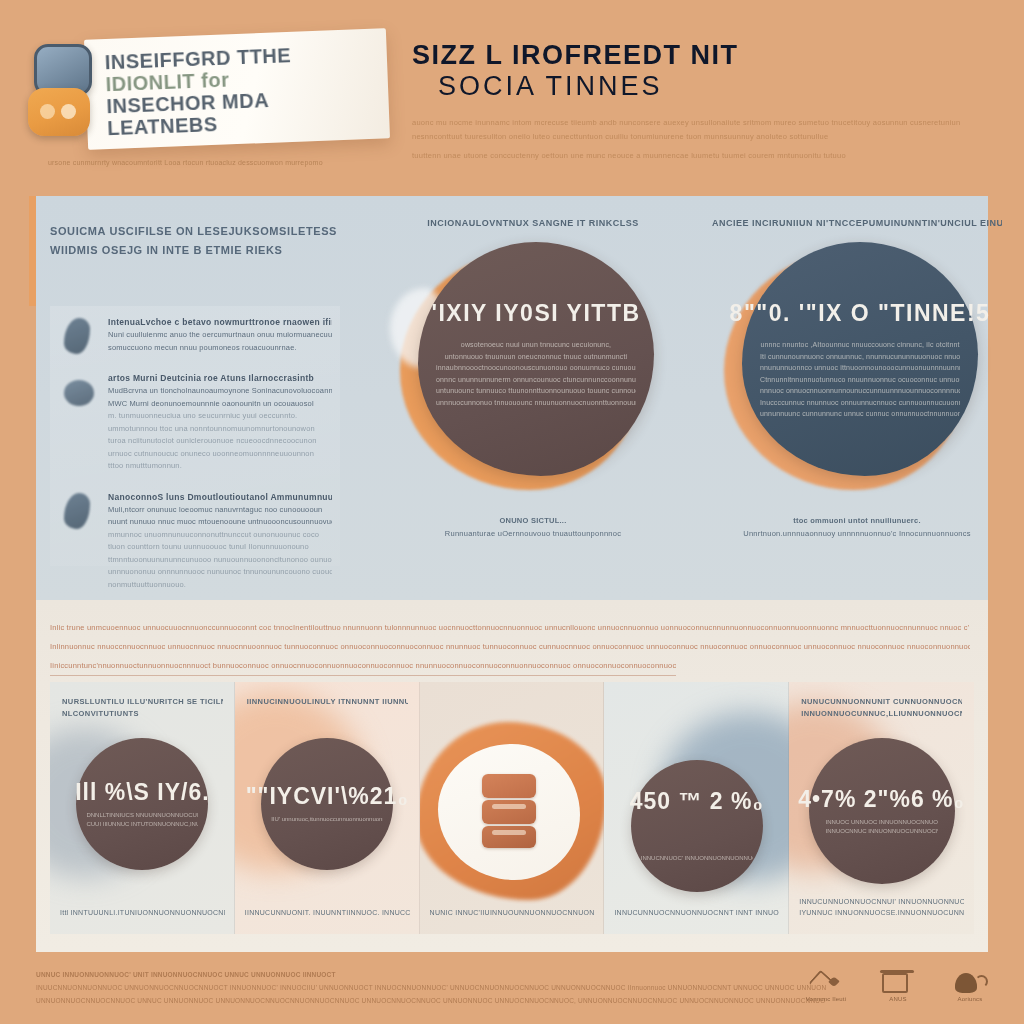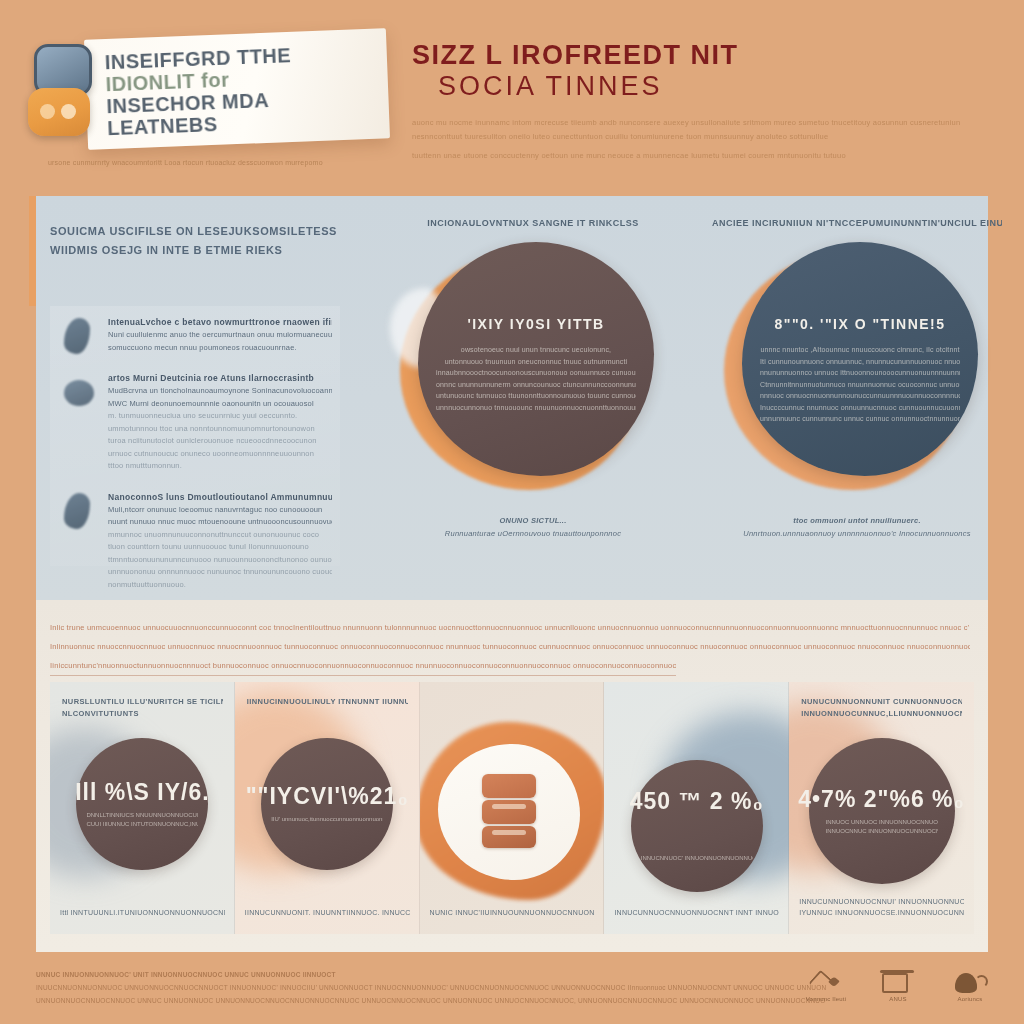--- a/index.html
+++ b/index.html
@@ -57,21 +57,21 @@
   #thumb-bot .dot.b { left:33px; background:rgba(255,245,225,.7); }
 
   #hero-caption {
     position:absolute; left:48px; top:158px; width:340px;
     font-size:7px; line-height:9px; color:#b78356; letter-spacing:.2px;
     filter:blur(.5px); white-space:nowrap; overflow:hidden;
   }
 
   #header-right { position:absolute; left:412px; top:40px; width:560px; }
   #header-title {
-    font-size:27px; font-weight:bold; color:#7f1d1d; letter-spacing:1.5px;
+    font-size:27px; font-weight:bold; color:#0f172a; letter-spacing:1.5px;
     line-height:31px; filter:blur(.45px);
   }
   #header-title .l2 { padding-left:26px; font-weight:normal; letter-spacing:3px; }
   #header-sub { margin-top:14px; }
   #header-sub .ln {
     font-size:7.5px; line-height:14px; color:#c08a5c; letter-spacing:.25px;
     filter:blur(.5px); white-space:nowrap; overflow:hidden;
   }
   #header-sub .ln.sp { margin-top:5px; }
 
@@ -148,30 +148,30 @@
   .disc {
     position:absolute; left:30px; top:2px; width:236px; height:234px;
     border-radius:50% 50% 48% 52% / 52% 48% 52% 48%;
     display:flex; flex-direction:column; align-items:center;
     justify-content:flex-start; padding:58px 22px 0;
     box-shadow:0 4px 14px rgba(60,40,30,.2);
   }
   .disc.brown { background:linear-gradient(160deg,#6f5b57 0%,#645150 60%,#5b4846 100%); }
   .disc.slate { background:linear-gradient(160deg,#4d5f72 0%,#435668 55%,#3b4d5e 100%); }
   .disc-title {
-    font-size:14px; font-weight:bold; color:#f2efe9; letter-spacing:1.5px;
-    filter:blur(.5px); white-space:nowrap;margin-top:16px;
+    font-size:23px; font-weight:bold; color:#f2efe9; letter-spacing:1.5px;
+    filter:blur(.5px); white-space:nowrap;
   }
   .disc-body { margin-top:12px; width:200px; }
   .disc-body .ln {
     font-size:7px; line-height:11.5px; color:rgba(238,234,228,.62);
     text-align:center; letter-spacing:.15px; filter:blur(.5px);
     white-space:nowrap; overflow:hidden;
   }
-  .stat-foot { margin-top:6px; text-align:center;font-style:italic; }
+  .stat-foot { margin-top:6px; text-align:center; }
   .stat-foot .ln {
     font-size:7.5px; line-height:13px; color:#5b6d7d; letter-spacing:.25px;
     filter:blur(.5px); white-space:nowrap; overflow:hidden;
   }
   .stat-foot .ln.b { font-weight:bold; }
 
   
   #panel-lower {
     position:absolute; left:36px; top:600px; width:952px; height:352px;
     background:linear-gradient(180deg,#ece6dd 0%,#efe9e0 35%,#f1ece3 100%);

